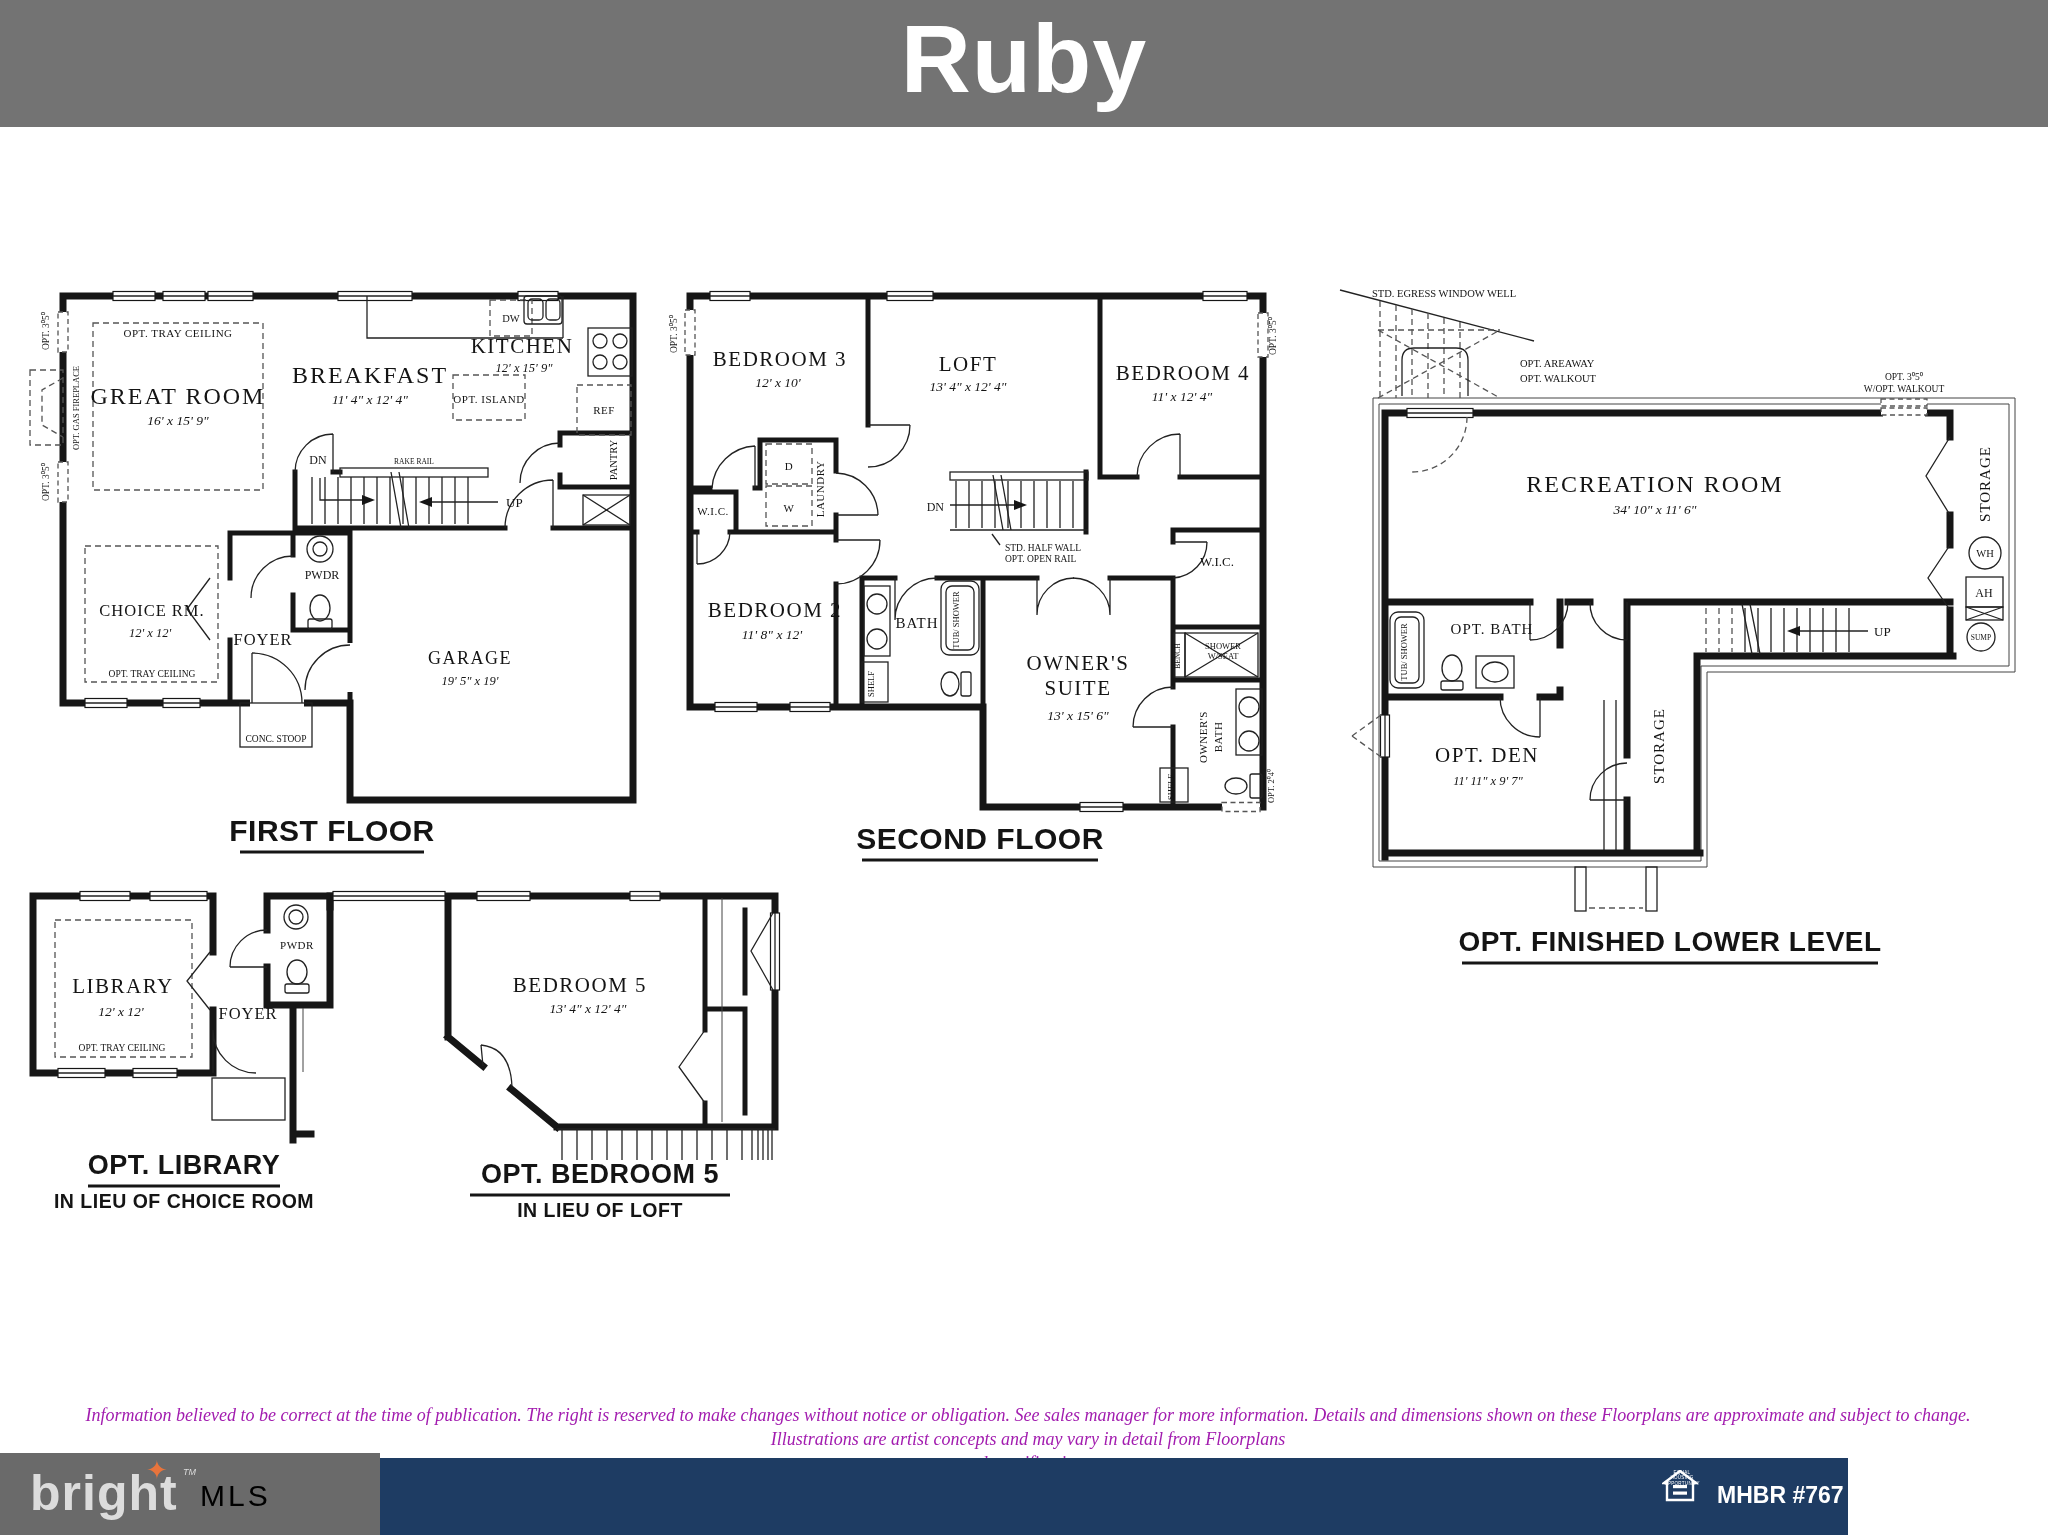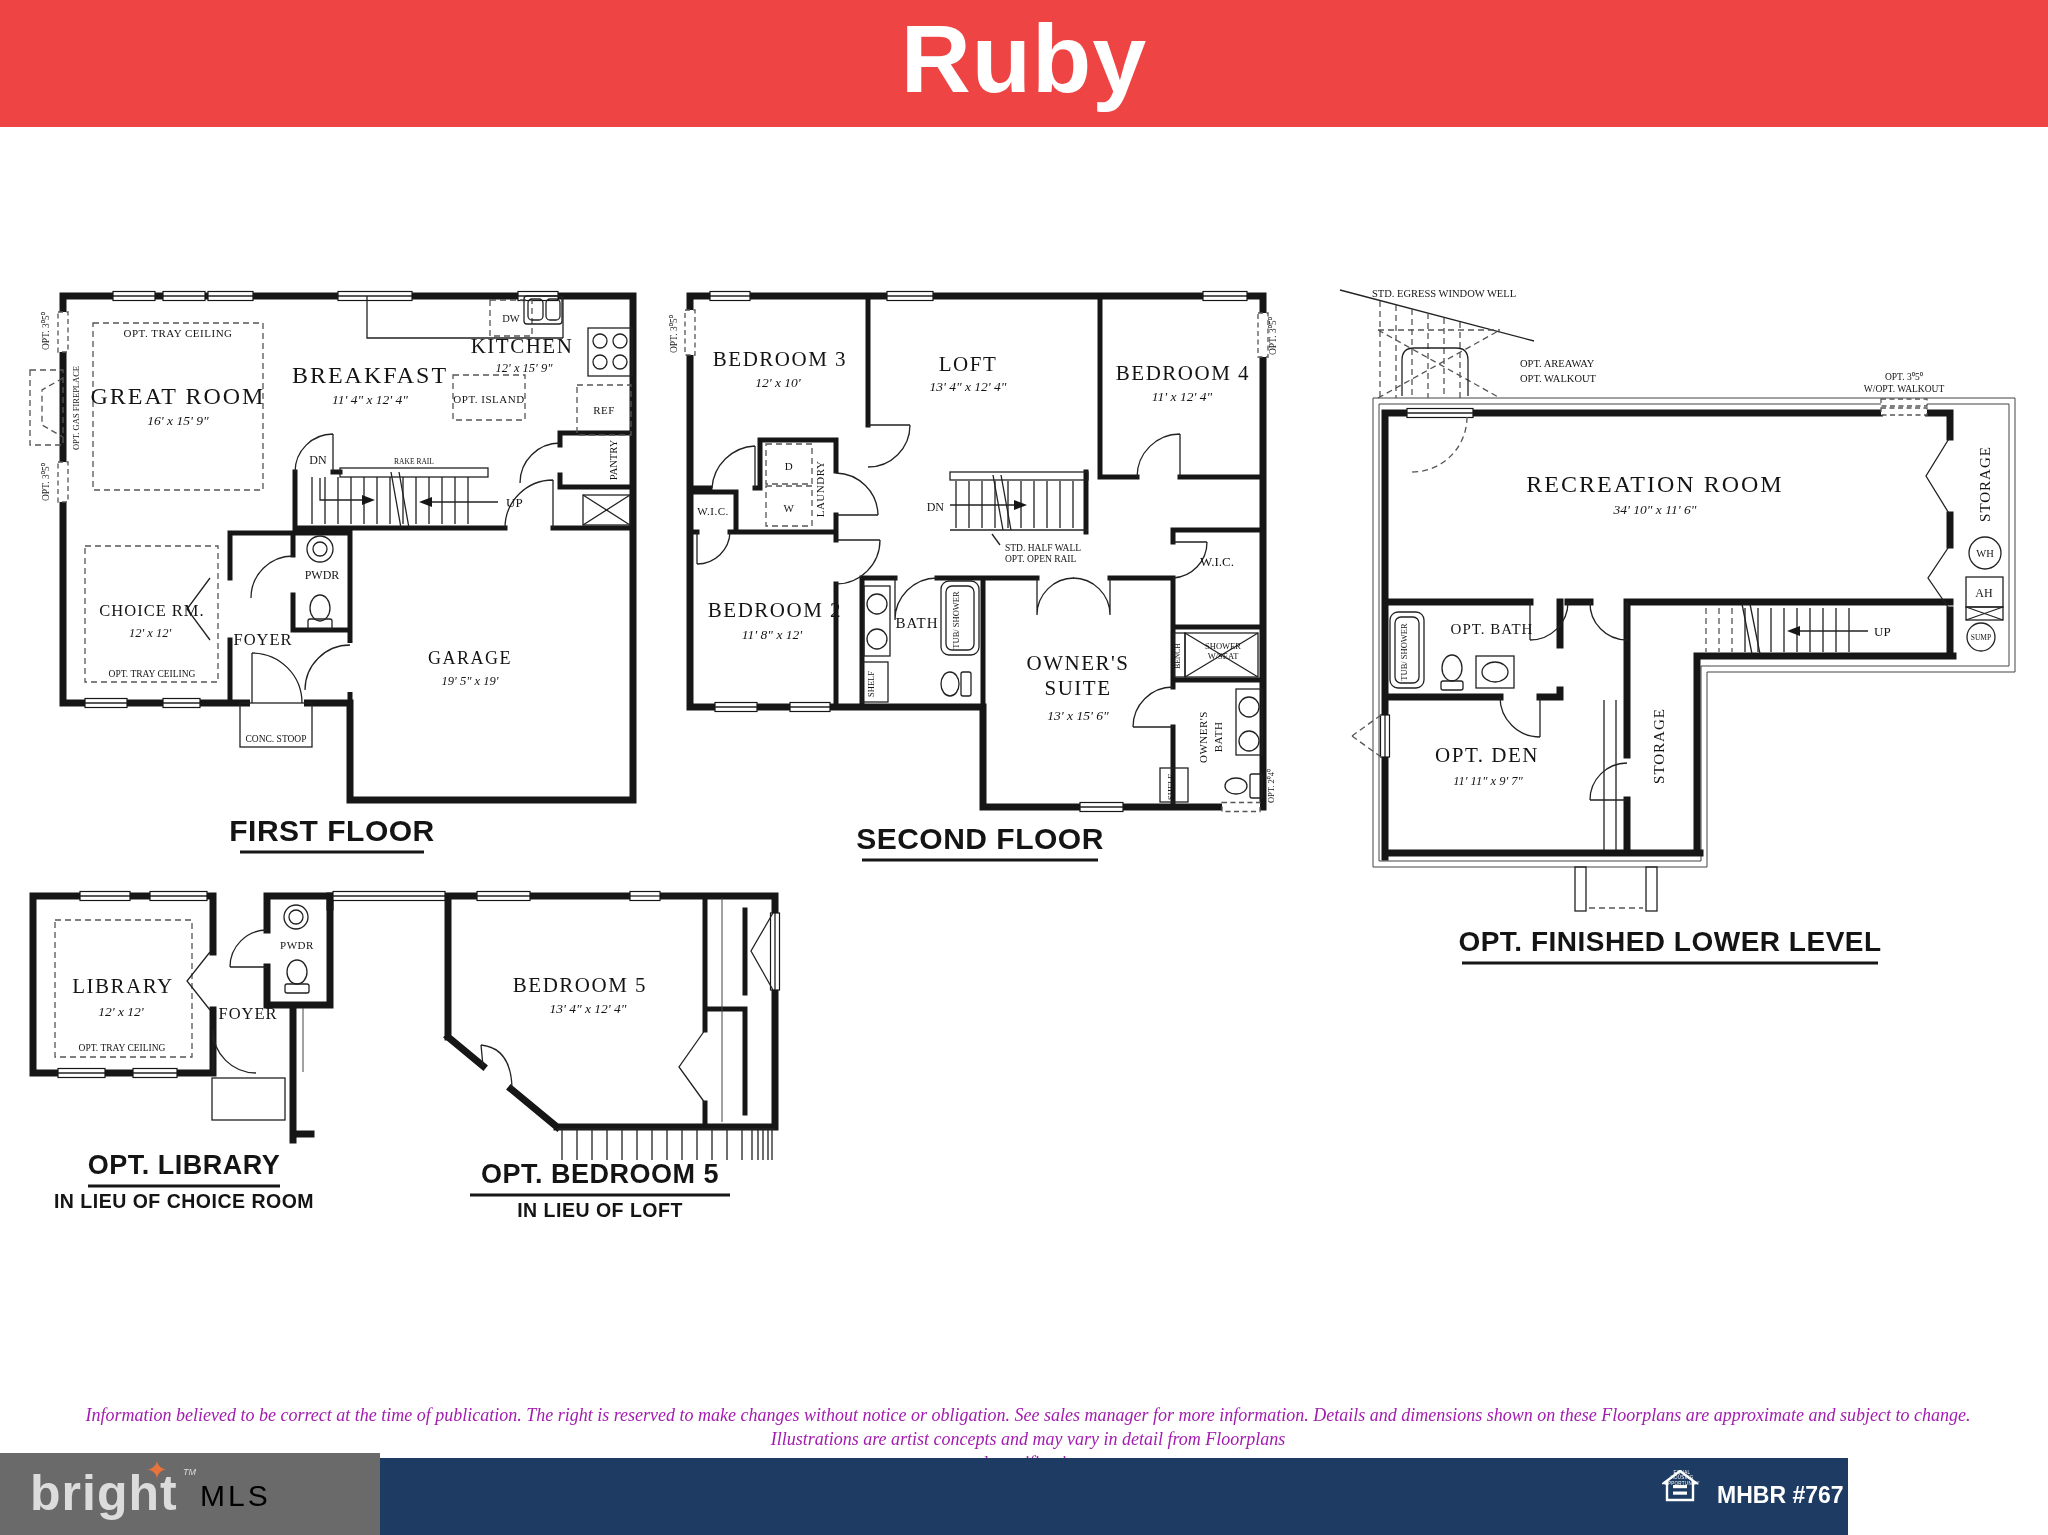--- a/index.html
+++ b/index.html
@@ -1,19 +1,19 @@
 <!DOCTYPE html>
 <html><head>
 <meta charset="utf-8">
 <style>
   html,body{margin:0;padding:0;background:#fff;width:2048px;height:1535px;overflow:hidden;
     font-family:"Liberation Sans",sans-serif;}
   #stage{position:relative;width:2048px;height:1535px;background:#fff;}
   
-  #titlebar{position:absolute;left:0;top:0;width:2048px;height:127px;background:#ef4444;
+  #titlebar{position:absolute;left:0;top:0;width:2048px;height:127px;background:#737373;
     display:flex;align-items:center;justify-content:center;}
   #titlebar .t{color:#fff;font-size:97px;font-weight:bold;letter-spacing:1px;
     font-family:"Liberation Sans",sans-serif;line-height:1;padding-bottom:10px;}
   
   svg{position:absolute;left:0;top:0;}
   .w7{stroke:#161616;stroke-width:7;fill:none;stroke-linecap:square}
   .w5{stroke:#161616;stroke-width:5;fill:none;stroke-linecap:square}
   .t{stroke:#222;stroke-width:1.3;fill:none}
   .tt{stroke:#444;stroke-width:1;fill:none}
   .dl{stroke:#555;stroke-width:1.3;fill:none;stroke-dasharray:6 4}

